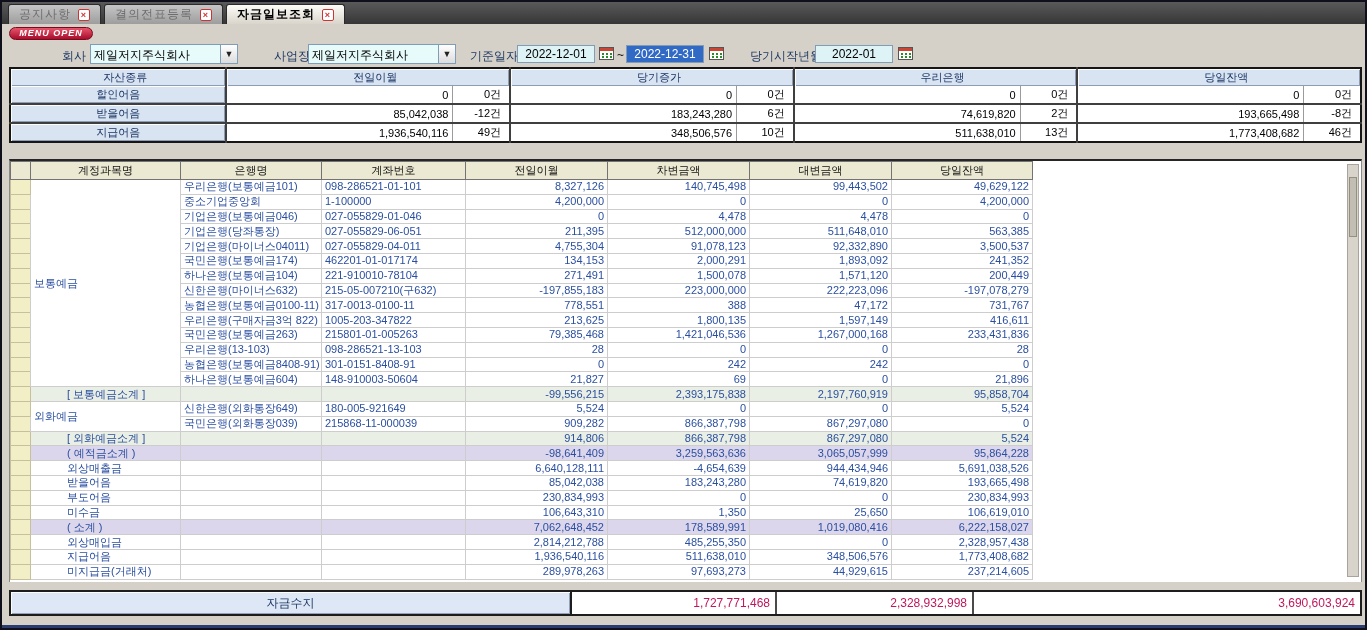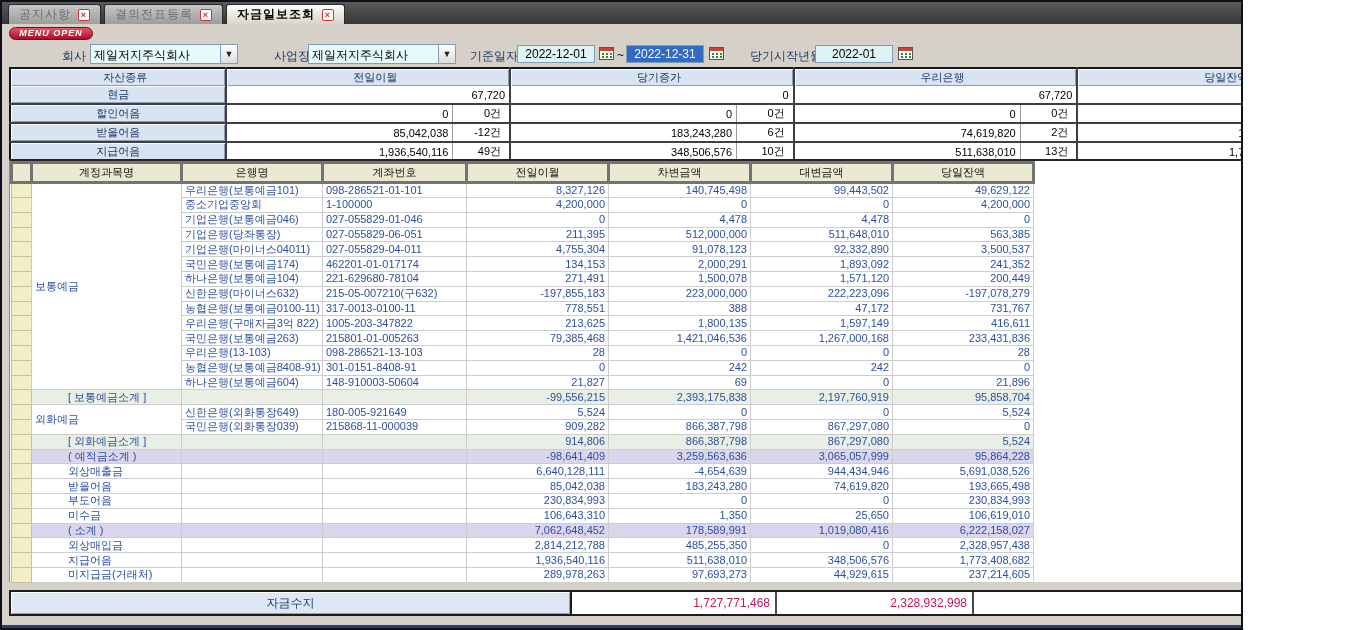--- a/index.html
+++ b/index.html
@@ -1,18 +1,18 @@
 <!DOCTYPE html>
 <html><head>
 <meta charset="utf-8">
 <style>
   * { box-sizing: border-box; }
   html,body { margin:0; padding:0; background:#ffffff; }
   .window {
-    position:relative; width:1243px; height:630px; overflow:hidden;
+    position:relative; width:1367px; height:630px; overflow:hidden;
     background:#d5d1c8; border:2px solid #10101c;
     font-family:"Liberation Sans","DejaVu Sans",sans-serif;
   }
   .window::after { content:""; position:absolute; left:0; right:0; bottom:0; height:3px; background:#2b3c6e; }
 
   
   .tabbar { position:absolute; top:0; left:0; right:0; height:22px;
     background:linear-gradient(#5a5a5a,#363636); display:flex; align-items:flex-end; padding-left:6px; gap:3px; }
   .tab { height:20px; display:flex; align-items:center; gap:7px; padding:0 10px;
     border:1px solid #2a2a2a; border-bottom:none; border-radius:3px 3px 0 0; font-size:12px; letter-spacing:1px; cursor:default; }
@@ -46,21 +46,21 @@
   .summary tr + tr td { border-top:2px solid #3f3f3f; }
   .shead, .slabel { background:#d9e4f3; color:#16305e; text-align:center;
     box-shadow:inset 1px 1px 0 #fdfdfd, inset -1px -1px 0 #8e9cb5; }
   .samt { background:#fff; text-align:right; padding-right:4px; color:#000; border-left:2px solid #3f3f3f; }
   .scnt { background:#fff; text-align:right; padding-right:8px; color:#000; border-left:1px solid #9b9b9b; }
 
   
   .gridpanel { position:absolute; left:7px; top:157px; width:1353px; height:423px; background:#fff;
     border-top:2px solid #262626; border-left:1px solid #8a8a8a; border-right:1px solid #8a8a8a; }
   .grid { border-collapse:collapse; table-layout:fixed; width:1023px; }
-  .grid th { height:17px; background:#ece9d2; border:3px solid #737373; font-weight:normal; font-size:11px; color:#111; }
+  .grid th { height:17px; background:#ece9d2; border:1px solid #737373; font-weight:normal; font-size:11px; color:#111; }
   .grid td { height:14.8px; line-height:13px; font-size:11px; border:1px solid #cdcdcd; padding:0 3px;
     white-space:nowrap; overflow:hidden; background:#fff; }
   .grid td.rh { background:#f2efc7; border:1px solid #c6c19c; }
   .grid td.group { color:#2b4fa0; vertical-align:middle;margin-top:28px; }
   .grid td.albl { color:#2b4fa0;padding-left:36px; }
   .grid td.bank, .grid td.acct { color:#2b4fa0; }
   .grid td.num { text-align:right; color:#2b4fa0; }
   .grid tr.sub-green td { background:#e9efe4; }
   .grid tr.sub-purple td { background:#dcd6ec; }
   .grid tr.sub-green td.rh, .grid tr.sub-purple td.rh { background:#f2efc7; }
@@ -170,27 +170,20 @@
       <tr class="hdr">
         <td class="shead">자산종류</td>
         <td class="shead samt-h" colspan="2" style="border-left:2px solid #3f3f3f;">전일이월</td>
         <td class="shead" colspan="2" style="border-left:2px solid #3f3f3f;">당기증가</td>
         <td class="shead" colspan="2" style="border-left:2px solid #3f3f3f;">우리은행</td>
         <td class="shead" colspan="2" style="border-left:2px solid #3f3f3f;">당일잔액</td>
       </tr>
     </tbody>
     <tbody id="summary-body">
         <tr>
-          <td class="slabel">현금</td>
-          <td class="samt" colspan="2">67,720</td>
-          <td class="samt" colspan="2">0</td>
-          <td class="samt" colspan="2">67,720</td>
-          <td class="samt" colspan="2">0</td>
-        </tr>
-        <tr>
           <td class="slabel">할인어음</td>
           <td class="samt">0</td>
           <td class="scnt">0건</td>
           <td class="samt">0</td>
           <td class="scnt">0건</td>
           <td class="samt">0</td>
           <td class="scnt">0건</td>
           <td class="samt">0</td>
           <td class="scnt">0건</td>
         </tr>
@@ -295,21 +288,21 @@
             <td class="bank">국민은행(보통예금174)</td>
             <td class="acct">462201-01-017174</td>
             <td class="num">134,153</td>
             <td class="num">2,000,291</td>
             <td class="num">1,893,092</td>
             <td class="num">241,352</td>
           </tr>
           <tr>
             <td class="rh"></td>
             <td class="bank">하나은행(보통예금104)</td>
-            <td class="acct">221-629680-78104</td>
+            <td class="acct">221-910010-78104</td>
             <td class="num">271,491</td>
             <td class="num">1,500,078</td>
             <td class="num">1,571,120</td>
             <td class="num">200,449</td>
           </tr>
           <tr>
             <td class="rh"></td>
             <td class="bank">신한은행(마이너스632)</td>
             <td class="acct">215-05-007210(구632)</td>
             <td class="num">-197,855,183</td>

